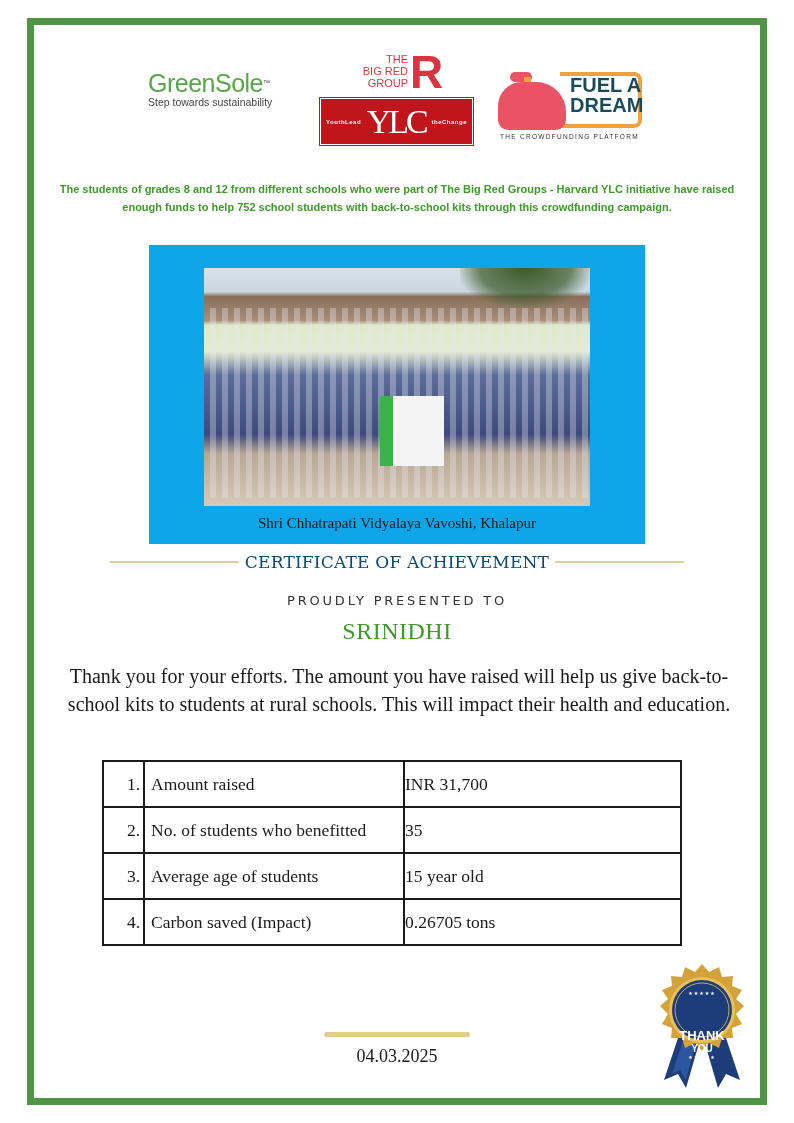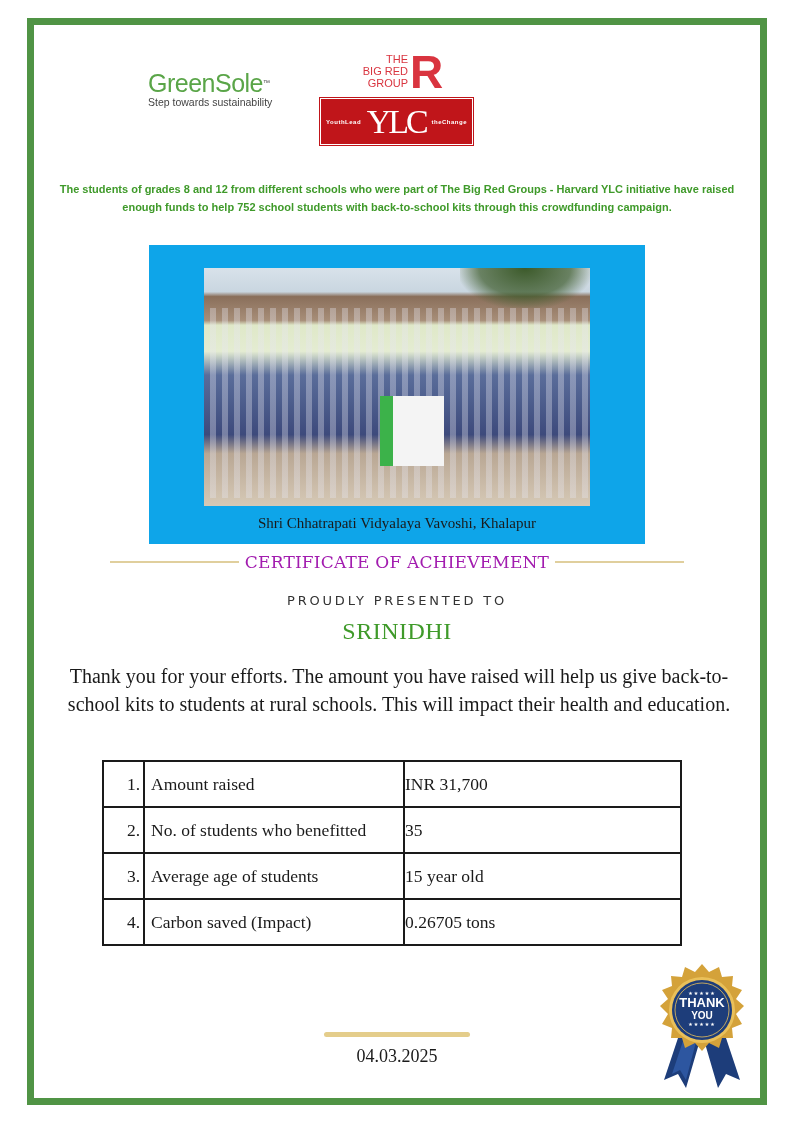--- a/index.html
+++ b/index.html
@@ -29,21 +29,21 @@
   .fad .sub { position: absolute; left: 4px; top: 63px; font-family: "Liberation Sans", sans-serif; font-size: 6.5px; letter-spacing: 1.3px; color: #333; white-space: nowrap; }
   .intro { position: absolute; top: 180px; left: 40px; width: 714px; text-align: center; font-family: "Liberation Sans", sans-serif; font-weight: bold; font-size: 11px; line-height: 18px; color: #3f9a2a; }
   .photo-box { position: absolute; left: 149px; top: 245px; width: 496px; height: 299px; background: #0ea5e9; }
   .photo { position: absolute; left: 55px; top: 23px; width: 386px; height: 238px; background: linear-gradient(180deg, #d8e2ea 0%, #c9d6e0 10%, #8a6f5b 12%, #a78e78 22%, #dfe8c8 24%, #e4ecd2 35%, #5a6d9a 45%, #3d4a7c 70%, #b9a794 78%, #d6c9b6 100%); overflow: hidden; }
   .photo .tree { position: absolute; right: 0; top: 0; width: 130px; height: 40px; background: radial-gradient(ellipse at 50% 0%, #3c5a2a 0%, rgba(60,90,42,0.7) 50%, rgba(60,90,42,0) 75%); }
   .photo .banner { position: absolute; left: 176px; top: 128px; width: 64px; height: 70px; background: linear-gradient(90deg, #3cb24a 0%, #3cb24a 20%, #f4f4f4 20%); }
   .photo .people { position: absolute; left: 0; top: 40px; width: 386px; height: 190px; background: repeating-linear-gradient(90deg, rgba(30,40,90,0.0) 0px, rgba(30,40,90,0.0) 6px, rgba(230,230,240,0.35) 6px, rgba(230,230,240,0.35) 12px); }
   .caption { position: absolute; left: 0; top: 270px; width: 496px; text-align: center; font-size: 15px; color: #1a1a1a; }
   .cert-title { position: absolute; top: 552px; left: 110px; width: 574px; display: flex; align-items: center; }
   .cert-title .line { flex: 1; height: 1.5px; background: #e0cf9d; }
-  .cert-title .txt { padding: 0 6px; font-family: "DejaVu Serif", serif; font-size: 17px; color: #a21caf; letter-spacing: 0.2px; }
+  .cert-title .txt { padding: 0 6px; font-family: "DejaVu Serif", serif; font-size: 17px; color: #0c4a6e; letter-spacing: 0.2px; }
   .presented { position: absolute; top: 593px; left: 0; width: 794px; text-align: center; font-family: "DejaVu Sans", sans-serif; font-size: 13px; letter-spacing: 2.8px; color: #333; }
   .name { position: absolute; top: 618px; left: 0; width: 794px; text-align: center; font-size: 24px; color: #3f9a2a; letter-spacing: 0.5px; }
   .message { position: absolute; top: 662px; left: 44px; width: 710px; text-align: center; font-size: 20px; line-height: 28px; color: #1a1a1a; }
   table.stats { position: absolute; top: 760px; left: 102px; width: 580px; border-collapse: collapse; font-size: 17.5px; color: #1a1a1a; }
   table.stats td { border: 2px solid #1a1a1a; height: 44px; padding: 0; }
   table.stats td.num { width: 36px; text-align: right; padding-right: 3px; }
   table.stats td.lbl { width: 252px; padding-left: 6px; }
   table.stats td.val { }
   .badge { position: absolute; left: 650px; top: 962px; width: 104px; height: 130px; }
   .sig-line { position: absolute; left: 324px; top: 1032px; width: 146px; height: 5px; border-radius: 3px; background: #e4cd8b; }
@@ -68,20 +68,31 @@
     </div>
     <div class="r"><span>R</span></div>
   </div>
 
   <div class="ylc">
     <span class="side">YouthLead</span>
     <span class="mid">YLC</span>
     <span class="side">theChange</span>
   </div>
 
+  <div class="fad">
+    <div class="box"></div>
+    <div class="ele2"></div>
+    <div class="ele"></div>
+    <div class="coin"></div>
+    <div class="words">
+      <div>FUEL A</div>
+      <div>DREAM</div>
+    </div>
+    <div class="sub">THE CROWDFUNDING PLATFORM</div>
+  </div>
 </div>
 
 <div class="intro">The students of grades 8 and 12 from different schools who were part of The Big Red Groups - Harvard YLC initiative have raised enough funds to help 752 school students with back-to-school kits through this crowdfunding campaign.</div>
 
 <div class="photo-box">
   <div class="photo" title="Group photo of students and staff holding back-to-school kits">
     <div class="tree"></div>
     <div class="people"></div>
     <div class="banner"></div>
   </div>
@@ -130,20 +141,20 @@
     <polygon points="34,76 22,112 30,108 36,118 46,80" fill="#2d56a0"></polygon>
     <g transform="translate(52,48)">
       <polygon fill="#d4a23a" points="0,-46 7,-38 17,-43 20,-33 31,-34 30,-24 40,-20 34,-11 42,-4 34,4 40,14 30,18 31,28 20,28 17,38 7,33 0,41 -7,33 -17,38 -20,28 -31,28 -30,18 -40,14 -34,4 -42,-4 -34,-11 -40,-20 -30,-24 -31,-34 -20,-33 -17,-43 -7,-38"></polygon>
       <circle r="33" fill="#e9c05a"></circle>
       <circle r="30" fill="#1d3d7a"></circle>
       <circle r="27" fill="none" stroke="#e9c05a" stroke-width="0.8"></circle>
     </g>
   </svg>
   <div style="position:absolute;left:0;top:28px;width:104px;text-align:center;color:#fff;font-family:'Liberation Sans',sans-serif;">
     <div style="font-size:5px;letter-spacing:1px;">★★★★★</div>
-    <div style="font-size:13px;font-weight:bold;line-height:14px;">THANK</div>
+    <div style="font-size:13px;font-weight:bold;line-height:14px;margin-top:33px;">THANK</div>
     <div style="font-size:10px;font-weight:bold;line-height:11px;">YOU</div>
     <div style="font-size:5px;letter-spacing:1px;">★★★★★</div>
   </div>
 </div>
 
 <div class="sig-line"></div>
 <div class="date">04.03.2025</div>
 
 </body></html>

